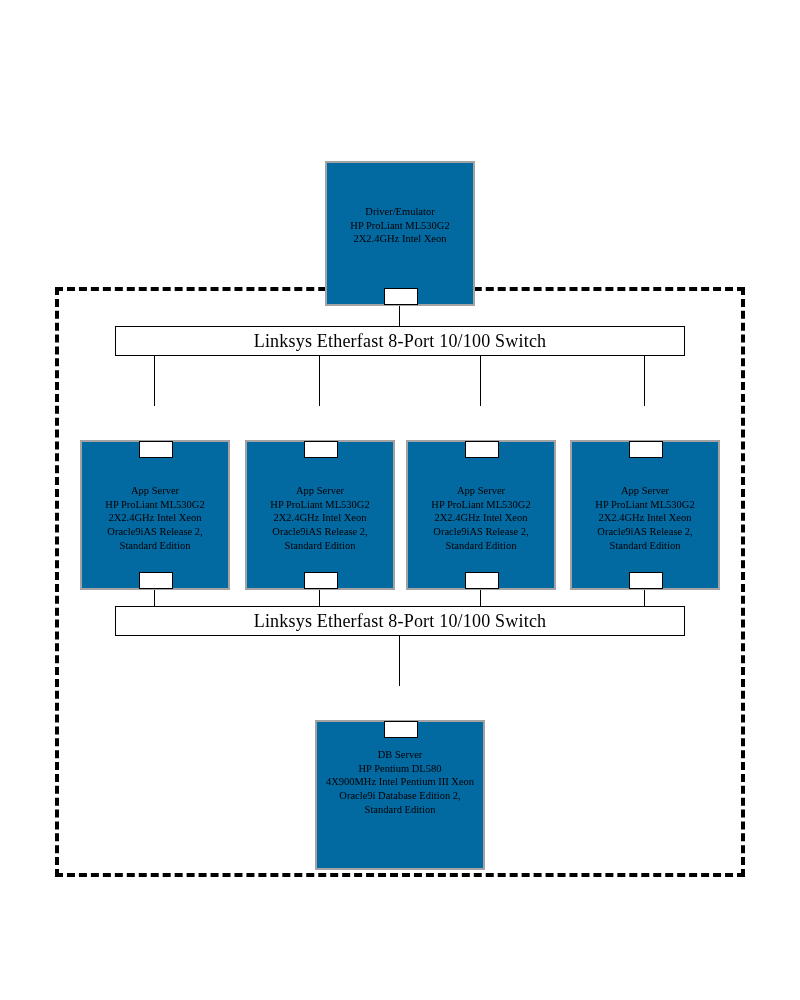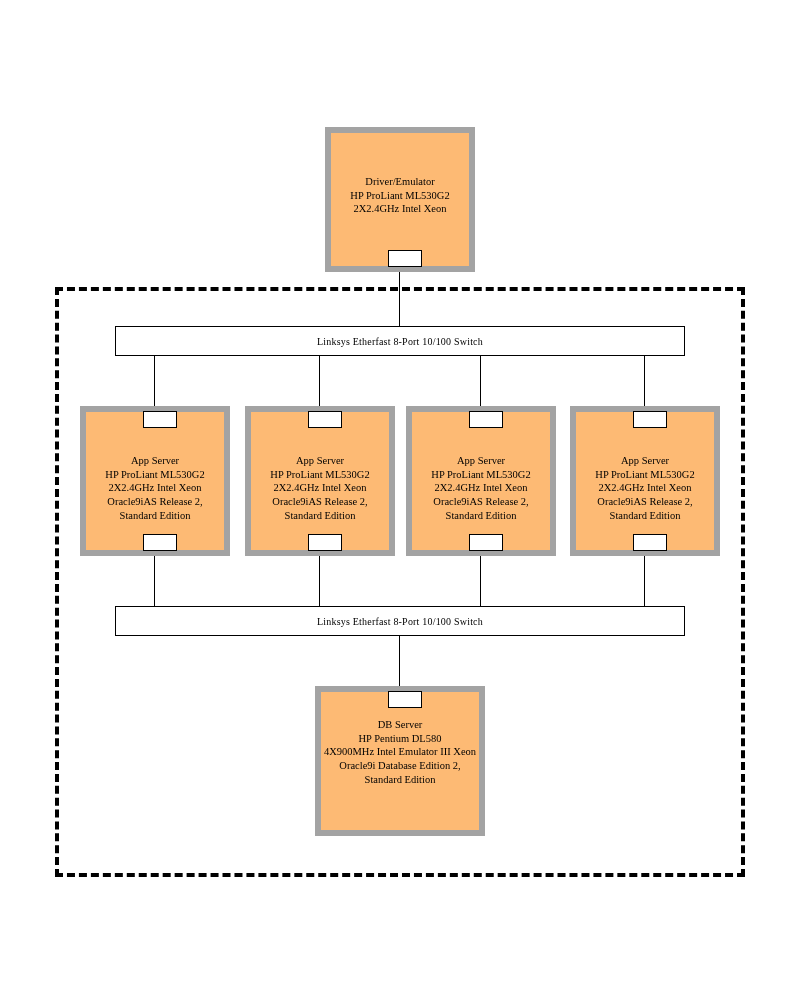--- a/index.html
+++ b/index.html
@@ -13,40 +13,41 @@
   }
   .stage { position: absolute; left: 0; top: 0; width: 800px; height: 1000px; }
 
   .boundary {
     position: absolute;
     border: 4px dashed #000000;
     background: transparent;
   }
   .node {
     position: absolute;
-    border: 6px solid #a3a3a3;
-    background: #fdba74;
+    border: 2px solid #a3a3a3;
+    background: #0369a1;
+    margin-top: 34px;
   }
   .port {
     position: absolute;
     width: 34px; height: 17px;
     border: 1px solid #000000;
     background: #ffffff;
   }
   .vline {
     position: absolute;
     width: 1px;
     background: #000000;
   }
   .switch {
     position: absolute;
     border: 1px solid #000000;
     background: #ffffff;
     display: flex; align-items: center; justify-content: center;
-    font-size: 10px;
+    font-size: 18px;
     letter-spacing: 0.2px;
   }
   .lines {
     position: absolute; left: 0; right: 0;
     display: flex; flex-direction: column; align-items: center;
     text-align: center;
     font-size: 10.5px;
     line-height: 1.3;
   }
 </style>
@@ -134,19 +135,19 @@
 
   <div class="switch" style="left:115px; top:606px; width:570px; height:30px;">
     <span>Linksys Etherfast 8-Port 10/100 Switch</span>
   </div>
 
   <div class="node" style="left:315px; top:686px; width:170px; height:150px;font-family:Liberation Serif, serif;">
     <div class="port" style="left:67px; top:-1px;"></div>
     <div class="lines" style="top:26px;">
       <span>DB Server</span>
       <span>HP Pentium DL580</span>
-      <span>4X900MHz Intel Emulator III Xeon</span>
+      <span>4X900MHz Intel Pentium III Xeon</span>
       <span>Oracle9i Database Edition 2,</span>
       <span>Standard Edition</span>
     </div>
   </div>
 
 </div>
 
 </body></html>

